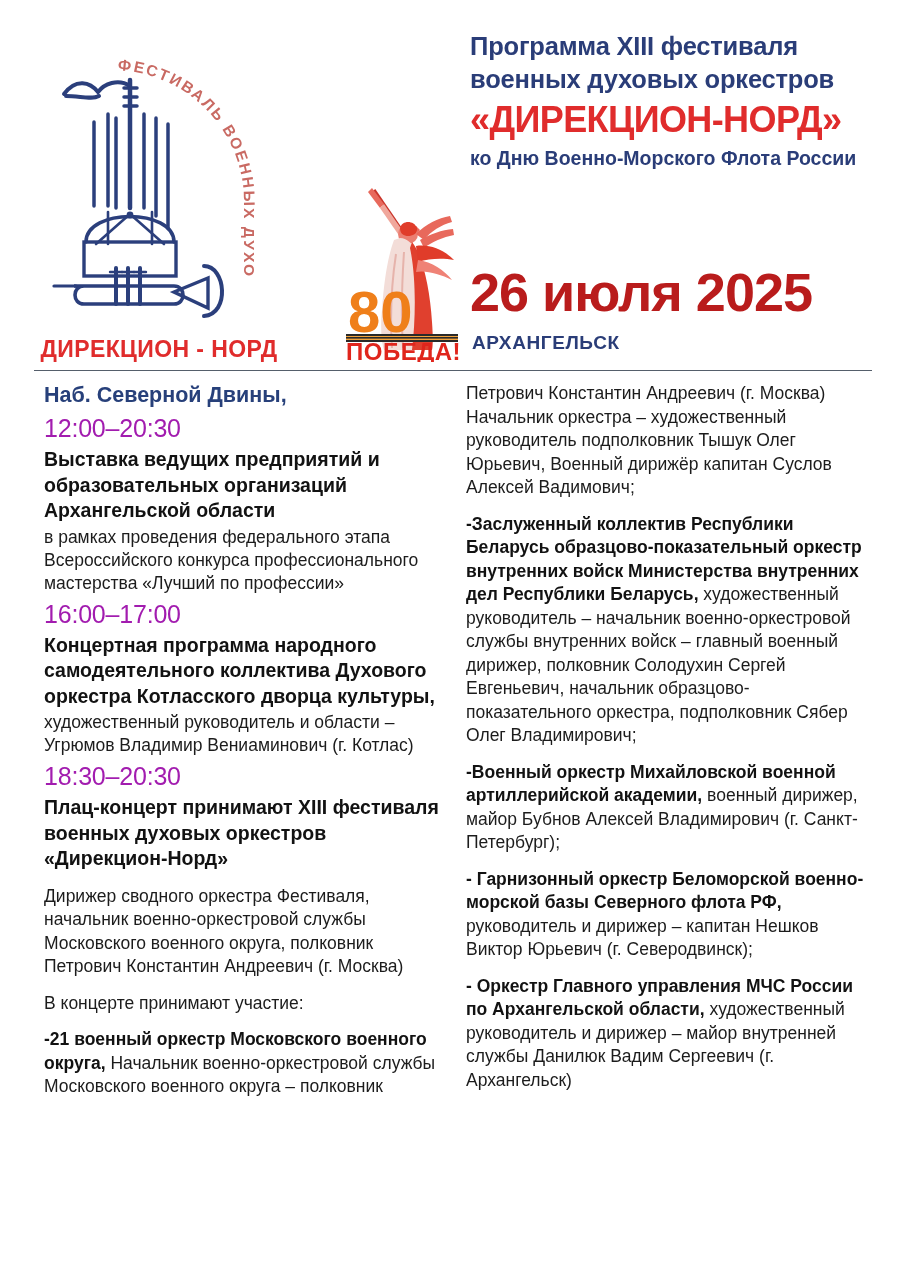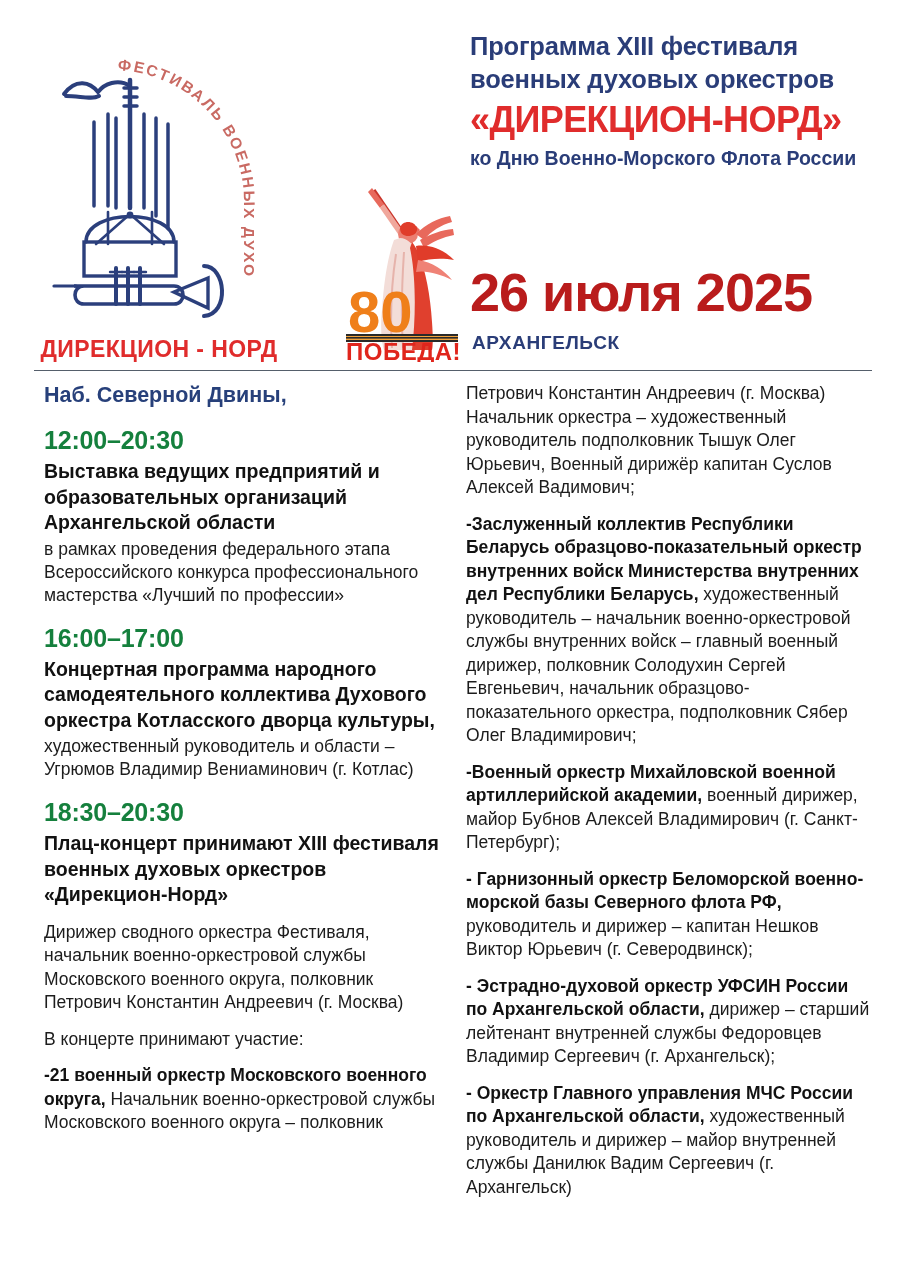--- a/index.html
+++ b/index.html
@@ -180,25 +180,25 @@
   }
 
   .venue {
     color: #27407a;
     font-size: 21.5px;
     font-weight: bold;
     line-height: 27px;
     margin: 0 0 2px 0;
   }
   .slot-time {
-    color: #15803d;
+    color: #a21caf;
     font-size: 25px;
-    font-weight: bold;
+    font-weight: normal;
     line-height: 31px;
-    margin: 16px 0 3px 0;
+    margin: 4px 0 3px 0;
     letter-spacing: -0.2px;
   }
   .slot-title {
     color: #121212;
     font-size: 19.5px;
     font-weight: bold;
     line-height: 25.5px;
     margin: 0 0 2px 0;
   }
   .slot-note {
@@ -374,18 +374,17 @@
     <div class="col-right">
 
       <div class="para">Петрович Константин Андреевич (г. Москва) Начальник оркестра – художественный руководитель подполковник Тышук Олег Юрьевич, Военный дирижёр капитан Суслов Алексей Вадимович;</div>
 
       <div class="para"><b>-Заслуженный коллектив Республики Беларусь образцово-показательный оркестр внутренних войск Министерства внутренних дел Республики Беларусь,</b><span> художественный руководитель – начальник военно-оркестровой службы внутренних войск – главный военный дирижер, полковник Солодухин Сергей Евгеньевич, начальник образцово-показательного оркестра, подполковник Сябер Олег Владимирович;</span></div>
 
       <div class="para"><b>-Военный оркестр Михайловской военной артиллерийской академии,</b><span> военный дирижер, майор Бубнов Алексей Владимирович (г. Санкт-Петербург);</span></div>
 
       <div class="para"><b>- Гарнизонный оркестр Беломорской военно-морской базы Северного флота РФ,</b><span> руководитель и дирижер – капитан Нешков Виктор Юрьевич (г. Северодвинск);</span></div>
 
-      <div class="para"><b>- Эстрадно-духовой оркестр УФСИН России по Архангельской области,</b><span> дирижер – старший лейтенант внутренней службы Федоровцев Владимир Сергеевич (г. Архангельск);</span></div>
 
       <div class="para"><b>- Оркестр Главного управления МЧС России по Архангельской области,</b><span> художественный руководитель и дирижер – майор внутренней службы Данилюк Вадим Сергеевич (г. Архангельск)</span></div>
     </div>
   </div>
 </div>
 
 </body></html>

